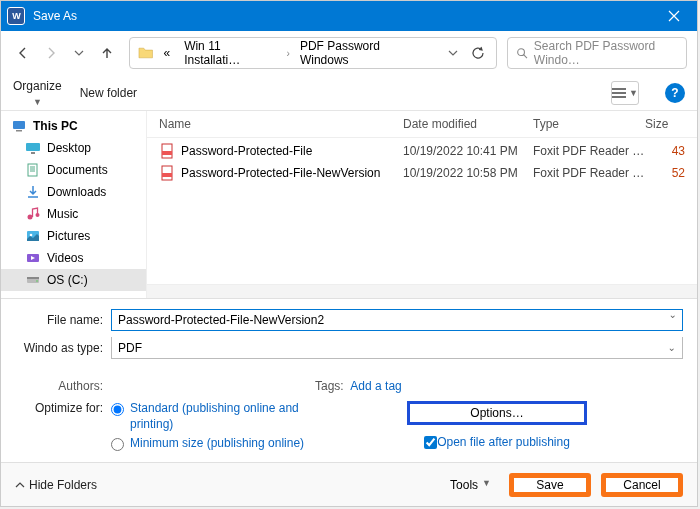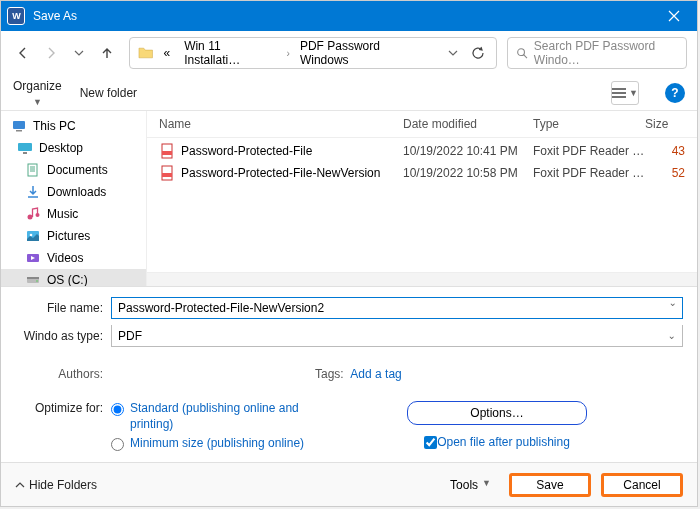--- a/index.html
+++ b/index.html
@@ -50,35 +50,35 @@
 .finput { flex: 1; height: 22px; border: 1px solid #0078d4; padding: 0 6px; }
 .fselect { flex: 1; height: 22px; border: 1px solid #bbb; border-top:none; padding: 0 6px; background: #fff; position: relative; display:flex; align-items:center; }
 .fselect .dropicon, .finput-wrap .dropicon { position:absolute; right:6px; color:#666; font-size:10px; }
 .finput-wrap { flex: 1; position:relative; display:flex; }
 .subrow { display: flex; margin-top: 20px; }
 .subleft { width: 300px; padding-left: 30px; }
 .subright { flex: 1; }
 .sublabel { color: #555; display:inline-block; width: 64px; text-align:right; padding-right:6px; }
 .tagslabel { color:#555; margin-right:4px; }
 .link { color: #0b66c3; }
-.optgrp { margin-top: 20px; display:flex; }
+.optgrp { margin-top: 8px; display:flex; }
 .optlabel { width: 96px; text-align:right; padding-right:8px; color:#222; }
 .radios { width: 200px; }
 .radio { display:flex; align-items:flex-start; gap:6px; margin-bottom:4px; }
 .radio input { margin-top: 2px; }
 .radio label { color:#0b66c3; line-height: 1.3; }
 .optright { flex:1; display:flex; flex-direction:column; align-items:center; gap:10px; }
-.optbtn { width: 180px; height: 24px; border: 1px solid #1d4ed8; background:#fff; border-radius:10px; }
+.optbtn { width: 180px; height: 24px; border: 3px solid #1d4ed8; background:#fff; border-radius:0; }
 .chk { display:flex; align-items:center; color:#0b66c3; }
 .chk input { accent-color:#0078d4; }
 .footer { height: 44px; border-top: 1px solid #e0e0e0; background:#f9f9f9; display:flex; align-items:center; padding: 0 14px; gap: 10px; }
 .footer .hide { display:flex; align-items:center; gap:4px; color:#222; }
 .footer .fspacer { flex:1; }
 .footer .tools { display:flex; gap:4px; margin-right:8px; }
-.footer .btn { width: 82px; height: 24px; border:3px solid #f97316; background:#fff; border-radius:3px; }
+.footer .btn { width: 82px; height: 24px; border:5px solid #f97316; background:#fff; border-radius:3px; }
 svg { display:block; }
 </style>
 </head>
 <body>
 
 <div class="window">
 
   <div class="titlebar">
     <div class="appicon">
       <svg viewBox="0 0 16 16">
@@ -166,23 +166,23 @@
 
   <div class="body">
     <div class="sidebar">
       <div class="sitem">
           <span class="sicon">
             <svg viewBox="0 0 16 16">
               <rect x="2" y="3" width="12" height="8" fill="#3a88d6" rx="1"></rect>
               <rect x="5" y="12" width="6" height="1.5" fill="#888"></rect>
             </svg>
           </span>
-          <span style="font-weight:400">This PC</span>
-        </div>
-      <div class="sitem" style="padding-left:16px">
+          <span style="font-weight:700">This PC</span>
+        </div>
+      <div class="sitem" style="padding-left:24px">
           <span class="sicon">
             <svg viewBox="0 0 16 16">
               <rect x="1" y="3" width="14" height="8" fill="#3ab0d6" rx="1"></rect>
               <rect x="6" y="12" width="4" height="2" fill="#888"></rect>
             </svg>
           </span>
           <span>Desktop</span>
         </div>
       <div class="sitem" style="padding-left:24px">
           <span class="sicon">

